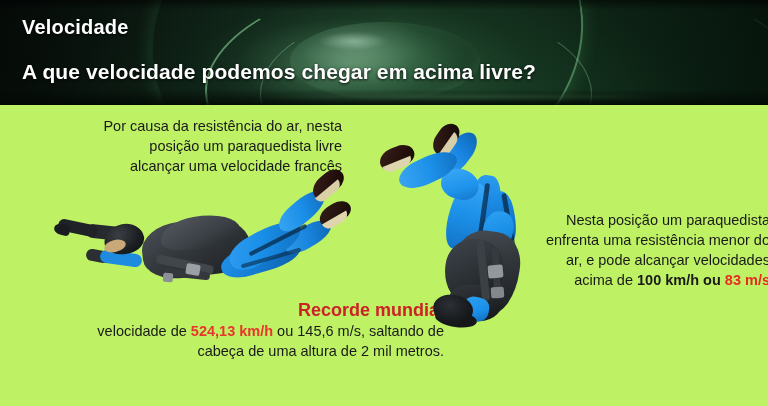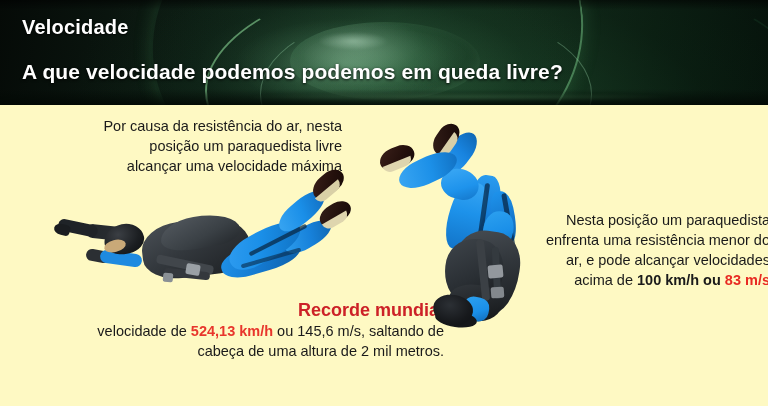--- a/index.html
+++ b/index.html
@@ -13,21 +13,21 @@
     height: 406px;
     overflow: hidden;
     font-family: "Liberation Sans", sans-serif;
     position: relative;
   }
 
   #slide {
     position: relative;
     width: 768px;
     height: 406px;
-    background: #fef9c3;
+    background: #bef264;
     overflow: hidden;
   }
 
   
   .header-banner {
     position: absolute;
     left: 0;
     top: 0;
     width: 768px;
     height: 105px;
@@ -464,27 +464,27 @@
     <div class="hdr-arc-a"></div>
     <div class="hdr-arc-b"></div>
     <div class="hdr-arc-c"></div>
     <div class="hdr-drop"></div>
     <div class="hdr-drop-hl"></div>
     <div class="hdr-glow-strip"></div>
     <div class="hdr-sheen"></div>
     <div class="hdr-bottom-fade"></div>
 
     <div class="hdr-title">Velocidade</div>
-    <div class="hdr-subtitle">A que velocidade podemos podemos em queda livre?</div>
+    <div class="hdr-subtitle">A que velocidade podemos chegar em acima livre?</div>
   </div>
 
   <div class="body-text text-left">
     <div>Por causa da resistência do ar, nesta</div>
     <div>posição um paraquedista livre</div>
-    <div>alcançar uma velocidade máxima</div>
+    <div>alcançar uma velocidade francês</div>
   </div>
 
   <div class="body-text text-right">
     <div>Nesta posição um paraquedista</div>
     <div>enfrenta uma resistência menor do</div>
     <div>ar, e pode alcançar velocidades</div>
     <div><span>acima de </span><span class="b">100 km/h ou </span><span class="red">83 m/s</span></div>
   </div>
 
   <div class="body-text text-record">

